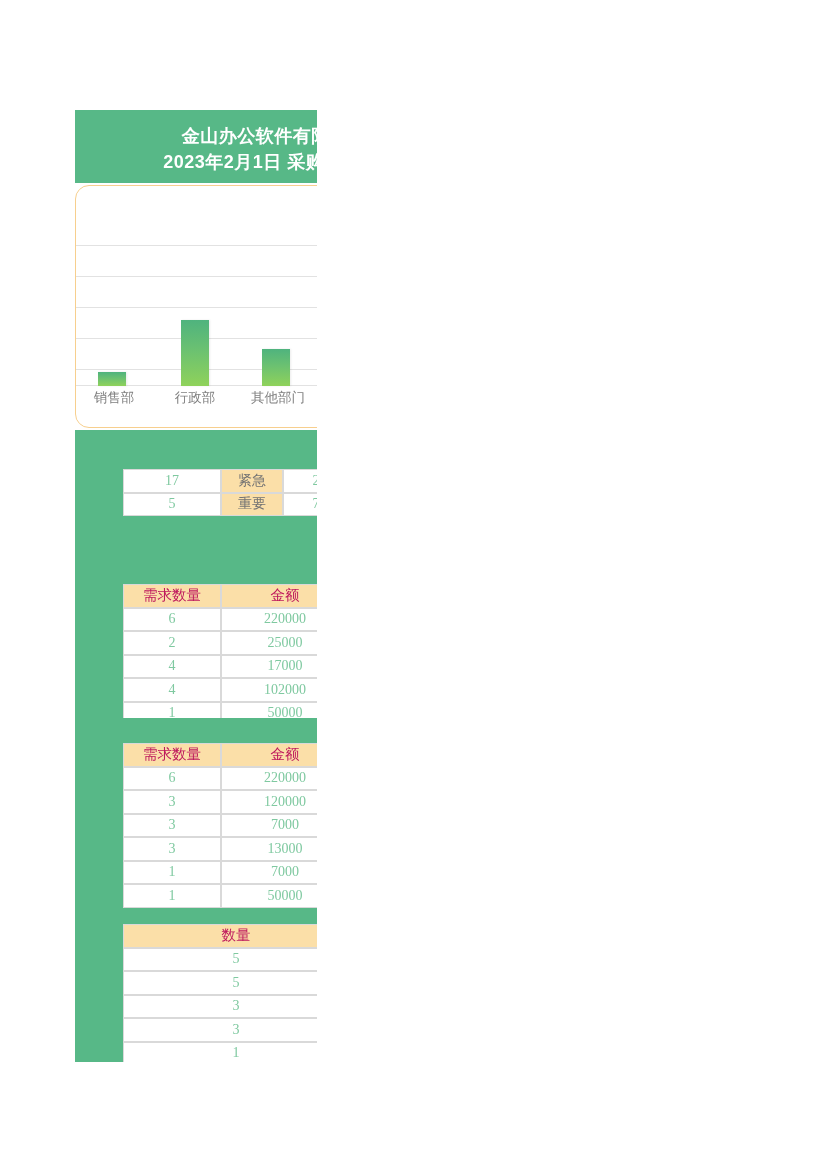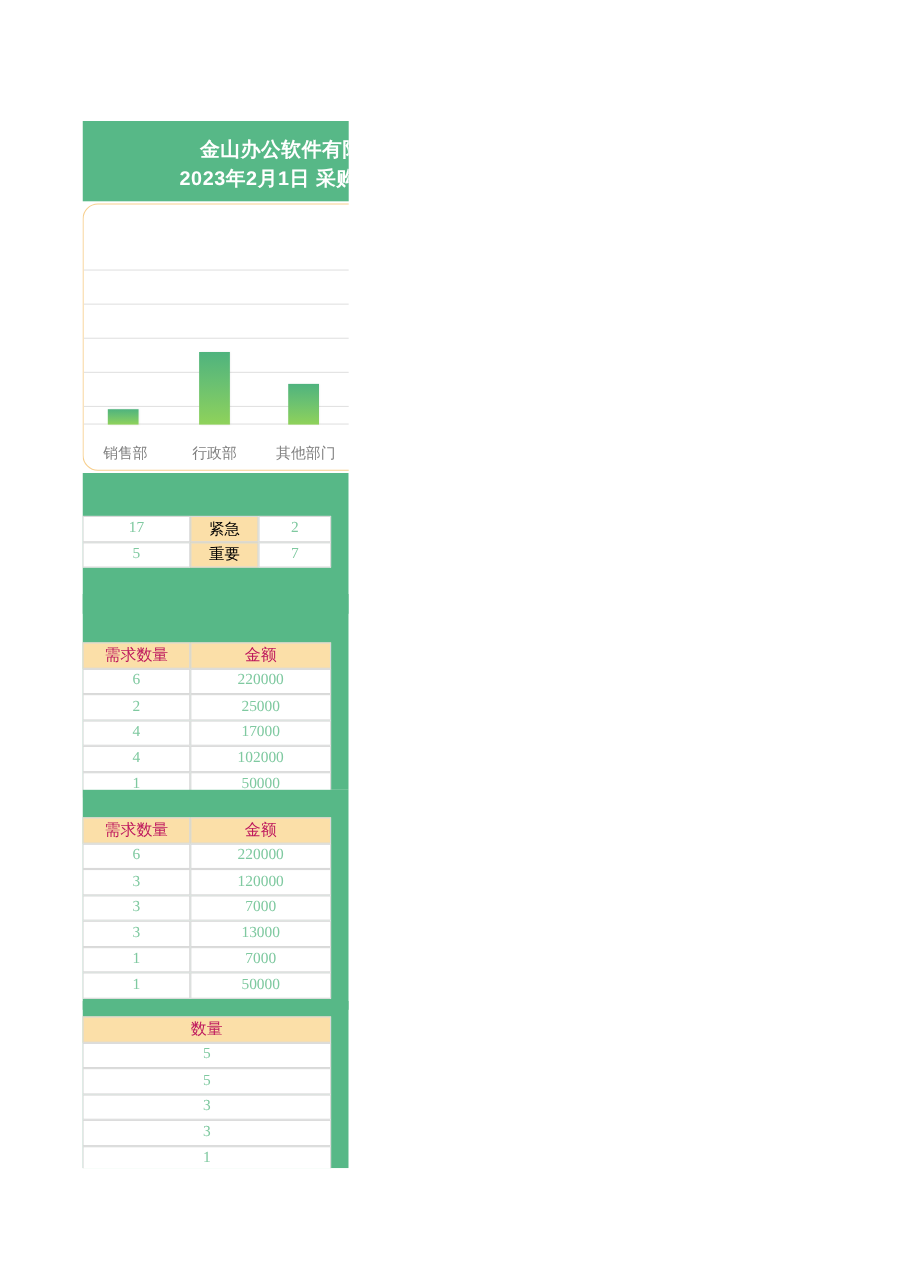--- a/index.html
+++ b/index.html
@@ -89,21 +89,20 @@
     bottom: 0;
     background: linear-gradient(180deg, #4fb37e 0%, #6bc171 45%, #8fd25a 100%);
     box-shadow: 1px 0 2px rgba(0,0,0,0.08);
   }
   .xaxis {
     position: absolute;
     left: 0;
     right: 8px;
     top: 200px;
     height: 30px;
-    margin-top: 14px;
   }
   .xlabel {
     position: absolute;
     top: 0;
     font-size: 13.5px;
     color: #808080;
     text-align: center;
     line-height: 24px;
     white-space: nowrap;
   }
@@ -113,41 +112,42 @@
     position: absolute;
     background: #57b887;
   }
 
   
   .dtable {
     position: absolute;
     border-collapse: separate;
     border-spacing: 0;
     table-layout: fixed;
+    margin-left: 48px;
   }
   .dtable td {
     height: 21.5px;
     background: #ffffff;
     border: 1px solid #d9d9d9;
     text-align: center;
     vertical-align: middle;
     font-family: "Liberation Serif", "DejaVu Serif", serif;
     font-size: 14px;
     color: #7fc9a0;
     padding: 0;
     white-space: nowrap;
   }
   .dtable td.hdr {
     background: #fbdfa8;
     color: #be185d;
     font-size: 14.5px;
   }
   .dtable td.prio {
     background: #fbdfa8;
-    color: #000000;
+    color: #737373;
   }
 </style>
 </head>
 <body>
 
 <div id="sheet">
 
   <div class="title-banner">
     <div class="title-line1">金山办公软件有限公</div>
     <div class="title-line2">2023年2月1日 采购部 制</div>

